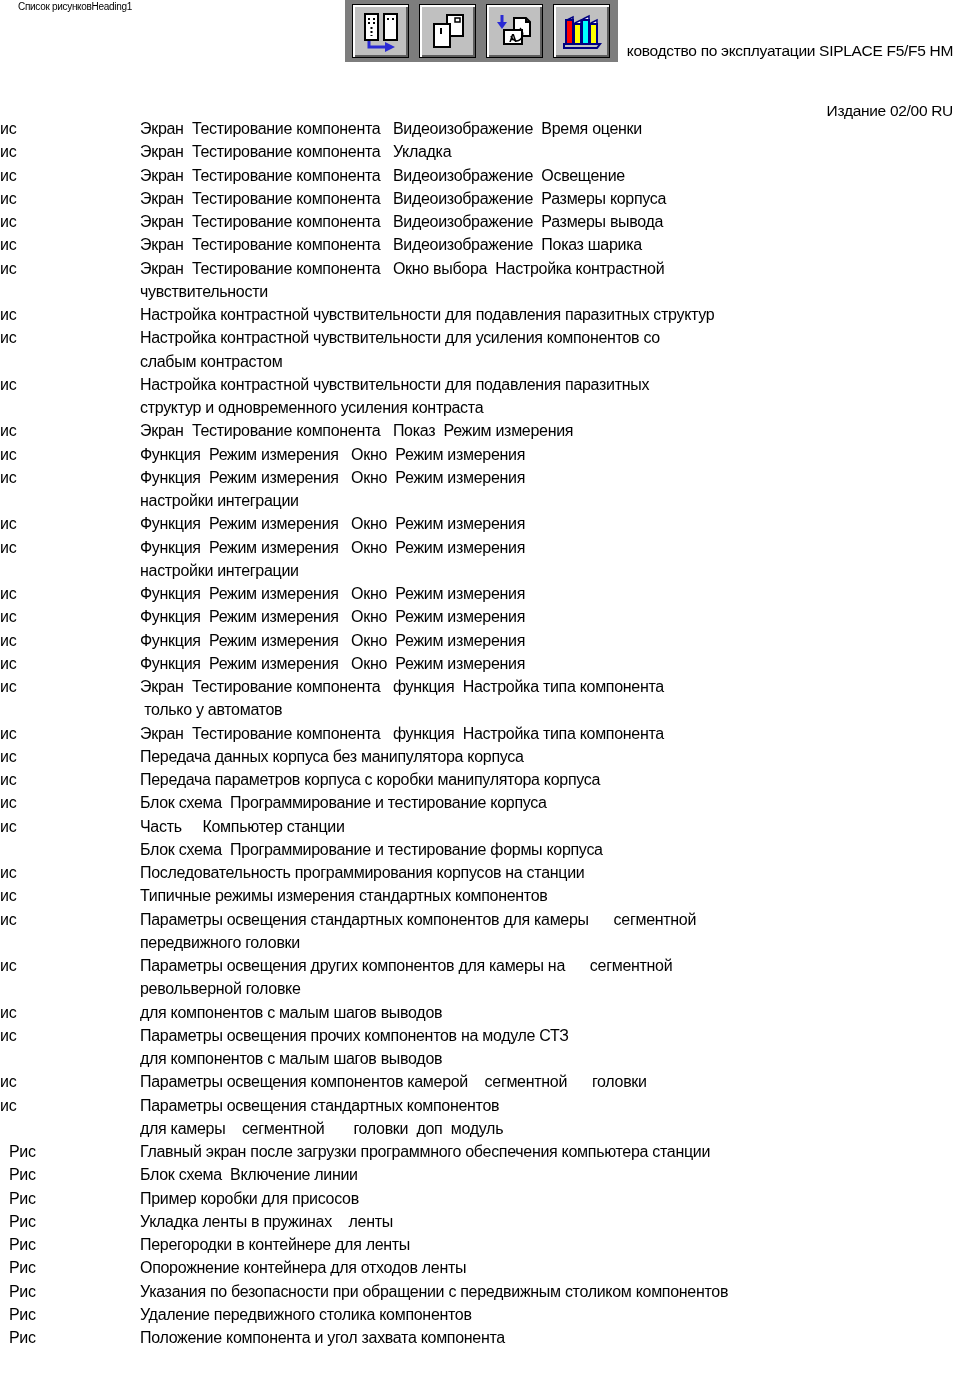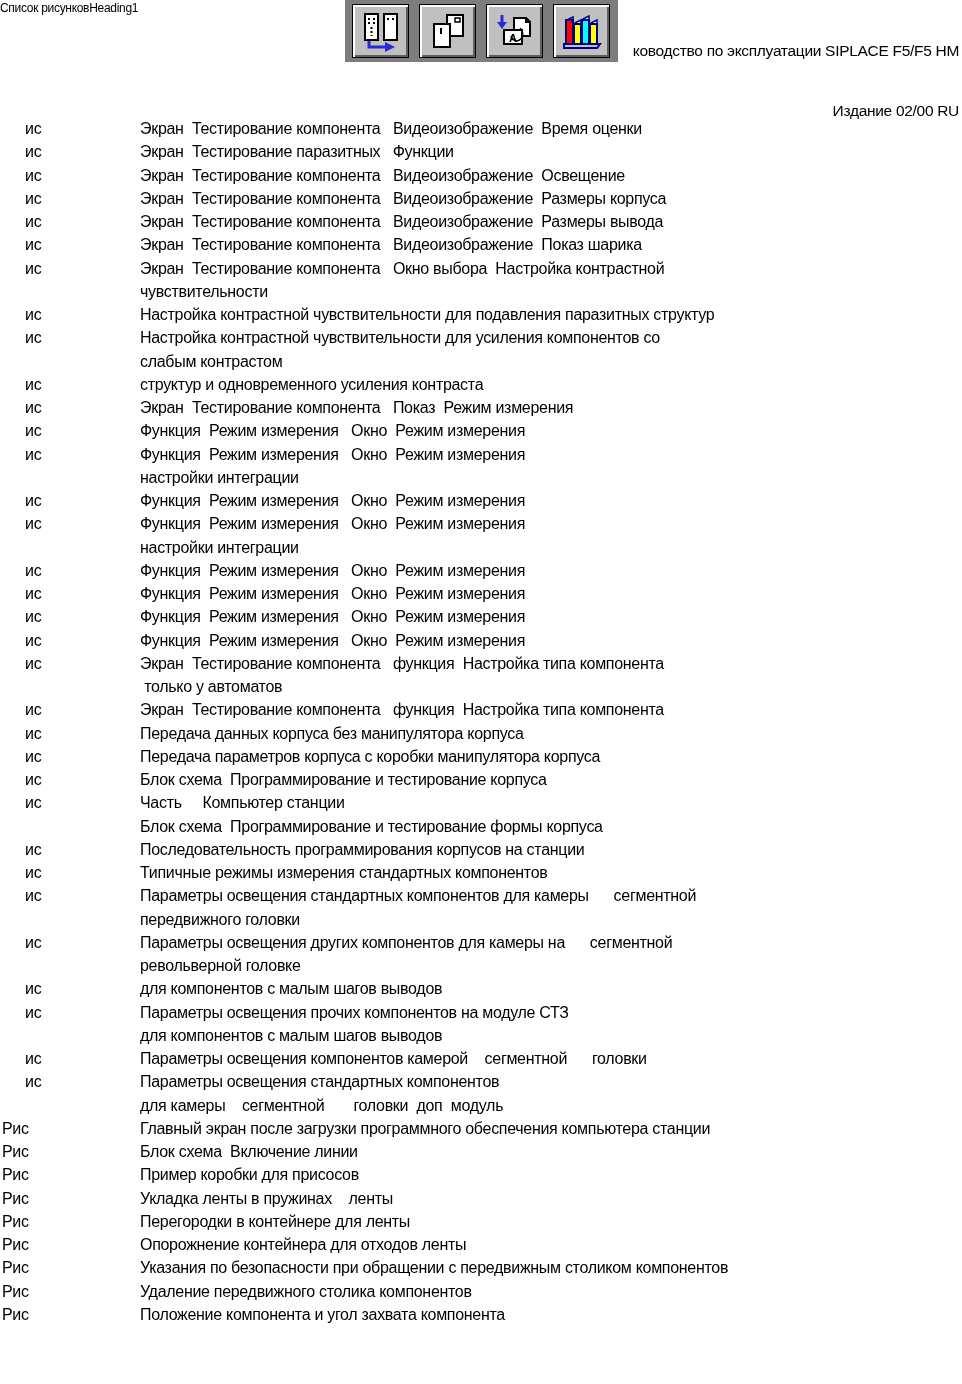--- a/index.html
+++ b/index.html
@@ -6,25 +6,25 @@
   body {
     width: 962px; height: 1384px;
     background: #ffffff;
     font-family: "Liberation Sans", sans-serif;
     color: #000;
     position: relative;
     overflow: hidden;
   }
   
   .header-left {
-    position: absolute; left: 0; top: 1px;
-    font-size: 12px; letter-spacing: -0.3px; white-space: pre;
+    position: absolute; left: 18px; top: 1px;
+    font-size: 10px; letter-spacing: -0.3px; white-space: pre;
   }
   .header-right {
-    position: absolute; right: 3px; top: 1px;
+    position: absolute; right: 9px; top: 1px;
     text-align: right; font-size: 15.5px; line-height: 20px;
     letter-spacing: -0.3px; white-space: pre;
   }
   .toolbar {
     position: absolute; left: 345px; top: 0;
     width: 273px; height: 62px;
     background: #7d7d7d;
     display: flex; align-items: center;
     gap: 10px; padding-left: 7px; box-sizing: border-box;
   }
@@ -37,23 +37,23 @@
     padding: 0; cursor: pointer;
   }
   .tb-btn svg { display: block; }
   
   .figure-list {
     position: absolute; left: 0; top: 117px; width: 962px;
   }
   .row { display: flex; }
   .row-label {
     flex: 0 0 140px; width: 140px; box-sizing: border-box;
-    padding-left: 2px;
-  }
-  .row[data-kind="ис"] .row-label { padding-left: 25px; }
+    padding-left: 9px;
+  }
+  .row[data-kind="ис"] .row-label { padding-left: 0; }
   .row-text { flex: 1 1 auto; }
   .row-label, .row-line {
     font-size: 16px; line-height: 23.25px;
     letter-spacing: -0.3px; white-space: pre;
   }
 </style>
 </head>
 <body>
 
 <div class="header-left">Список рисунковHeading1</div>
@@ -125,21 +125,21 @@
   <div class="row" data-kind="ис">
     <div class="row-label">ис</div>
     <div class="row-text">
         <div class="row-line">Экран  Тестирование компонента   Видеоизображение  Время оценки</div>
       </div>
   </div>
 
   <div class="row" data-kind="ис">
     <div class="row-label">ис</div>
     <div class="row-text">
-        <div class="row-line">Экран  Тестирование паразитных   Функции</div>
+        <div class="row-line">Экран  Тестирование компонента   Укладка</div>
       </div>
   </div>
 
   <div class="row" data-kind="ис">
     <div class="row-label">ис</div>
     <div class="row-text">
         <div class="row-line">Экран  Тестирование компонента   Видеоизображение  Освещение</div>
       </div>
   </div>
 
@@ -183,20 +183,21 @@
     <div class="row-label">ис</div>
     <div class="row-text">
         <div class="row-line">Настройка контрастной чувствительности для усиления компонентов со</div>
         <div class="row-line">слабым контрастом</div>
       </div>
   </div>
 
   <div class="row" data-kind="ис">
     <div class="row-label">ис</div>
     <div class="row-text">
+        <div class="row-line">Настройка контрастной чувствительности для подавления паразитных</div>
         <div class="row-line">структур и одновременного усиления контраста</div>
       </div>
   </div>
 
   <div class="row" data-kind="ис">
     <div class="row-label">ис</div>
     <div class="row-text">
         <div class="row-line">Экран  Тестирование компонента   Показ  Режим измерения</div>
       </div>
   </div>

